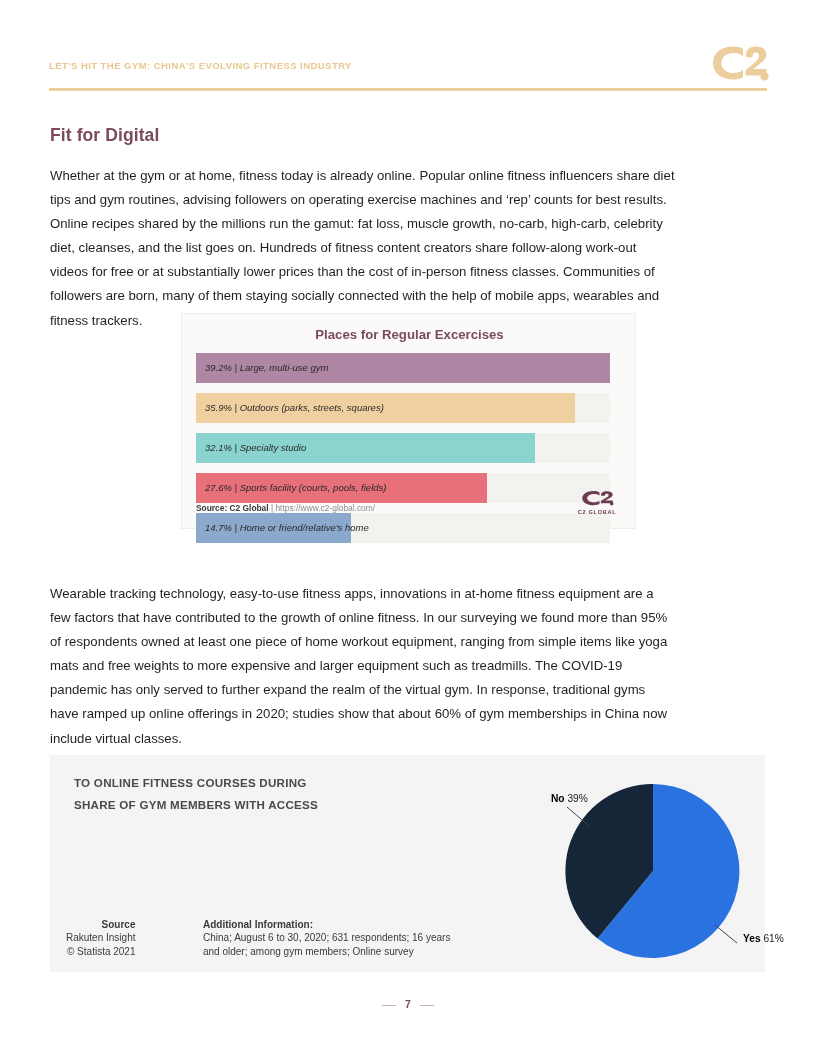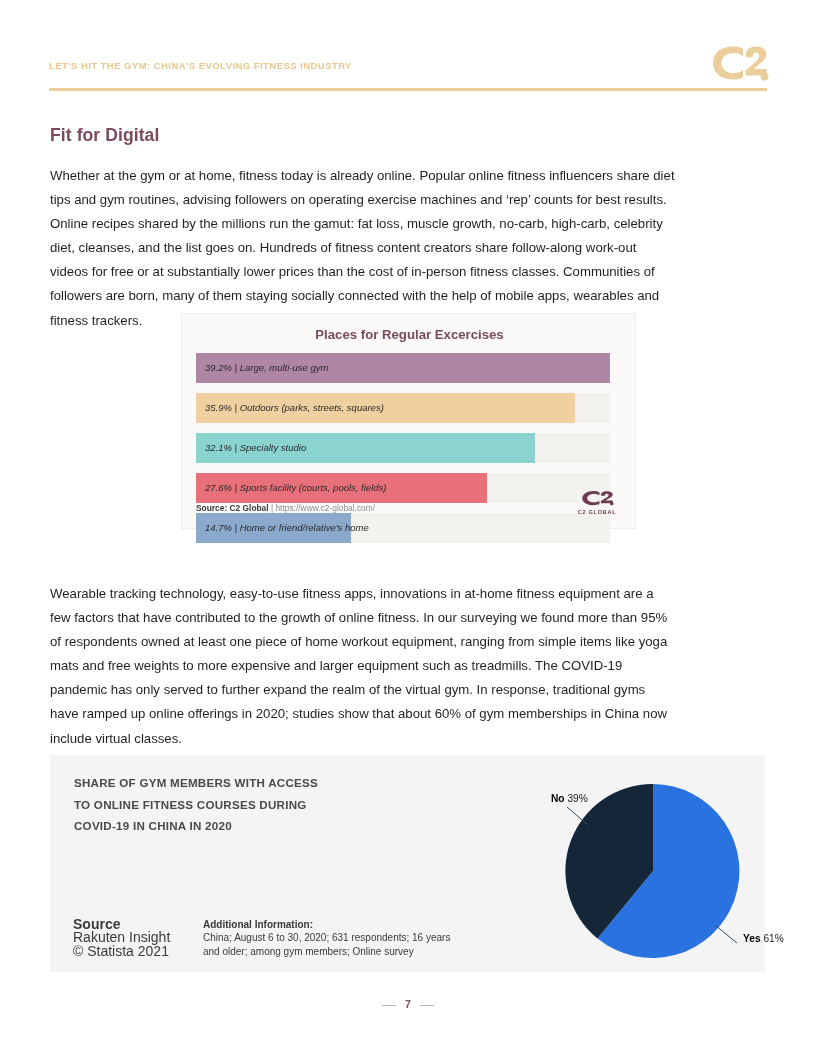--- a/index.html
+++ b/index.html
@@ -170,25 +170,26 @@
     width: 330px;
     font-size: 11.6px;
     font-weight: bold;
     color: #4a4a4a;
     line-height: 21.7px;
     letter-spacing: 0.25px;
   }
   .statista-heading div { white-space: nowrap; }
   .statista-source-block {
     position: absolute;
-    left: 23px;
+    left: 16px;
     top: 163px;
-    font-size: 14px;
+    font-size: 10px;
     color: #3b3b3b;
     line-height: 13.3px;
+    text-align: right;
   }
   .statista-source-block .hd { font-weight: bold; }
   .statista-addl-block {
     position: absolute;
     left: 153px;
     top: 163px;
     font-size: 10px;
     color: #3b3b3b;
     line-height: 13.3px;
   }
@@ -284,23 +285,22 @@
       </svg>
       <div class="c2g-word">C2 GLOBAL</div>
     </div>
   </div>
 </div>
 
 <div class="body-para" id="para-two">Wearable tracking technology, easy-to-use fitness apps, innovations in at-home fitness equipment are a few factors that have contributed to the growth of online fitness. In our surveying we found more than 95% of respondents owned at least one piece of home workout equipment, ranging from simple items like yoga mats and free weights to more expensive and larger equipment such as treadmills. The COVID-19 pandemic has only served to further expand the realm of the virtual gym. In response, traditional gyms have ramped up online offerings in 2020; studies show that about 60% of gym memberships in China now include virtual classes.</div>
 
 <div class="statista-panel">
   <div class="statista-heading">
+    <div>TO ONLINE FITNESS COURSES DURING</div>
     <div>SHARE OF GYM MEMBERS WITH ACCESS</div>
-    <div>TO ONLINE FITNESS COURSES DURING</div>
-    <div>COVID-19 IN CHINA IN 2020</div>
   </div>
 
   <div class="statista-source-block">
     <div class="hd">Source</div>
     <div>Rakuten Insight</div>
     <div>© Statista 2021</div>
   </div>
 
   <div class="statista-addl-block">
     <div class="hd">Additional Information:</div>

